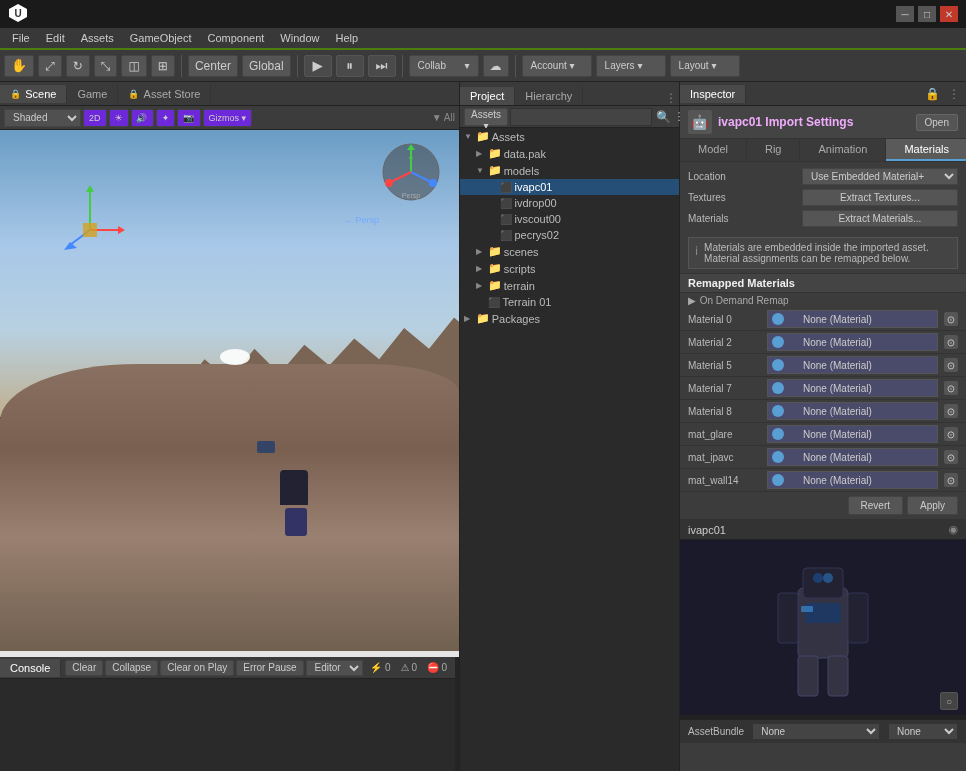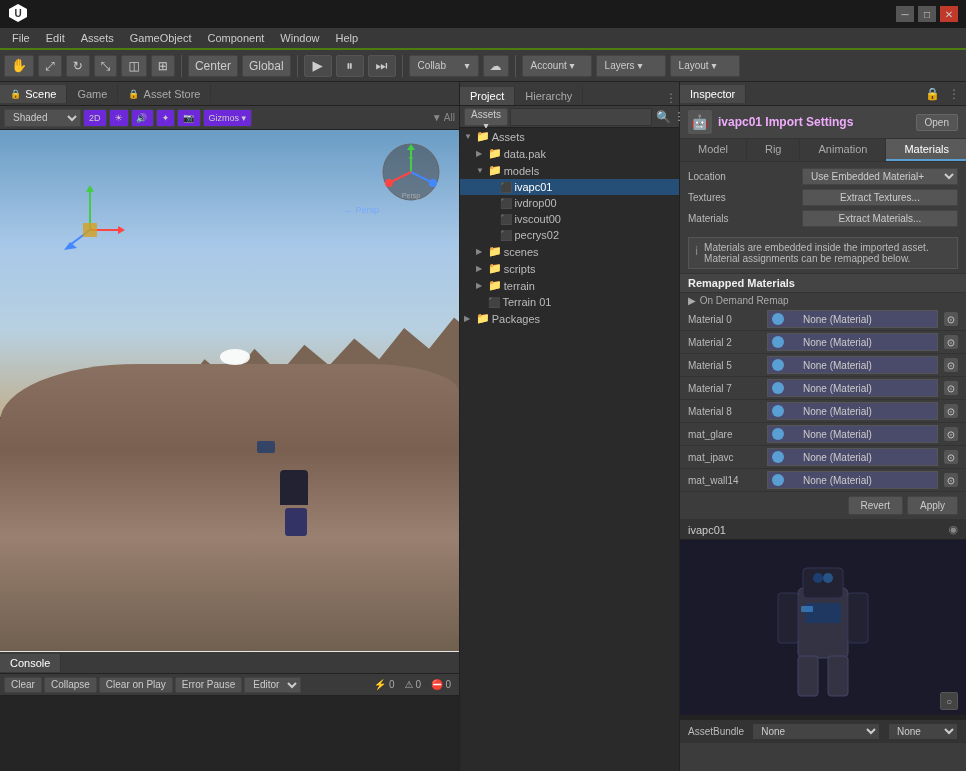--- a/index.html
+++ b/index.html
@@ -43,21 +43,21 @@
     
     #scene-view { flex: 1; position: relative; overflow: hidden; background: #2a3a4a; }
 
     
     .sky { position: absolute; top: 0; left: 0; right: 0; height: 55%; background: linear-gradient(to bottom, #6a9cc4 0%, #a8c8e8 40%, #b8d0e0 70%, #c0b090 100%); }
     .terrain-bg { position: absolute; bottom: 0; left: 0; right: 0; height: 55%; background: linear-gradient(to bottom, #8a7060 0%, #7a6050 30%, #9a8070 60%, #706050 100%); border-radius: 30% 20% 0 0 / 20% 10% 0 0; }
     .terrain-hills { position: absolute; bottom: 30%; left: -20px; right: -20px; height: 40%; background: #7a6555; clip-path: polygon(0% 80%, 5% 60%, 10% 70%, 15% 50%, 20% 65%, 25% 45%, 30% 55%, 35% 40%, 40% 50%, 45% 35%, 50% 45%, 55% 30%, 60% 42%, 65% 28%, 70% 38%, 75% 25%, 80% 35%, 85% 20%, 90% 30%, 95% 15%, 100% 25%, 100% 100%, 0% 100%); }
     .cloud-small { position: absolute; top: 42%; left: 48%; width: 30px; height: 16px; background: rgba(255,255,255,0.9); border-radius: 50%; }
 
     
-    #console { height: 120px; background: #2a2a2a; border-top: 1px solid #e5e5e5; display: flex; flex-direction: column; }
+    #console { height: 120px; background: #2a2a2a; border-top: 6px solid #e5e5e5; display: flex; flex-direction: row; }
     #console-tabs { background: #3a3a3a; height: 22px; display: flex; align-items: center; border-bottom: 1px solid #222; }
     #console-toolbar { background: #3a3a3a; height: 22px; display: flex; align-items: center; padding: 0 4px; gap: 2px; border-bottom: 1px solid #222; }
     .console-btn { background: #505050; border: 1px solid #444; color: #ccc; height: 16px; padding: 0 6px; cursor: pointer; font-size: 10px; border-radius: 2px; }
     .console-dropdown { background: #505050; border: 1px solid #444; color: #ccc; height: 16px; padding: 0 4px; font-size: 10px; }
     .console-content { flex: 1; background: #252525; overflow: auto; }
     .console-counter { display: flex; align-items: center; gap: 2px; padding: 0 4px; font-size: 10px; color: #aaa; }
 
     
     #middle-panel { width: 220px; display: flex; flex-direction: column; border-right: 1px solid #222; }
     #project-tabs { background: #3a3a3a; height: 24px; display: flex; align-items: flex-end; border-bottom: 1px solid #222; }
@@ -264,21 +264,21 @@
         <line x1="40" y1="50" x2="20" y2="65" stroke="#48f" stroke-width="2"></line>
         <polygon points="14,70 20,62 27,68" fill="#48f"></polygon>
 
         <rect x="33" y="43" width="14" height="14" fill="#d4a020" opacity="0.8"></rect>
       </svg>
 
       <div style="position:absolute;bottom:38%;left:56%;width:18px;height:12px;background:#334466;border-radius:2px;"></div>
       <div style="position:absolute;bottom:28%;left:61%;width:28px;height:35px;background:#223;border-radius:4px 4px 0 0;"></div>
       <div style="position:absolute;bottom:22%;left:62%;width:22px;height:28px;background:#336;border-radius:3px;"></div>
 
-      <div style="position:absolute;right:80px;top:75px;color:#7af;font-size:9px;">← Persp</div>
+      <div style="position:absolute;right:80px;top:85px;color:#7af;font-size:9px;">← Persp</div>
     </div>
 
     <div id="console">
       <div id="console-tabs">
         <div class="scene-tab active" style="font-size:11px;">
           <span>Console</span>
         </div>
       </div>
       <div id="console-toolbar">
         <button class="console-btn">Clear</button>

